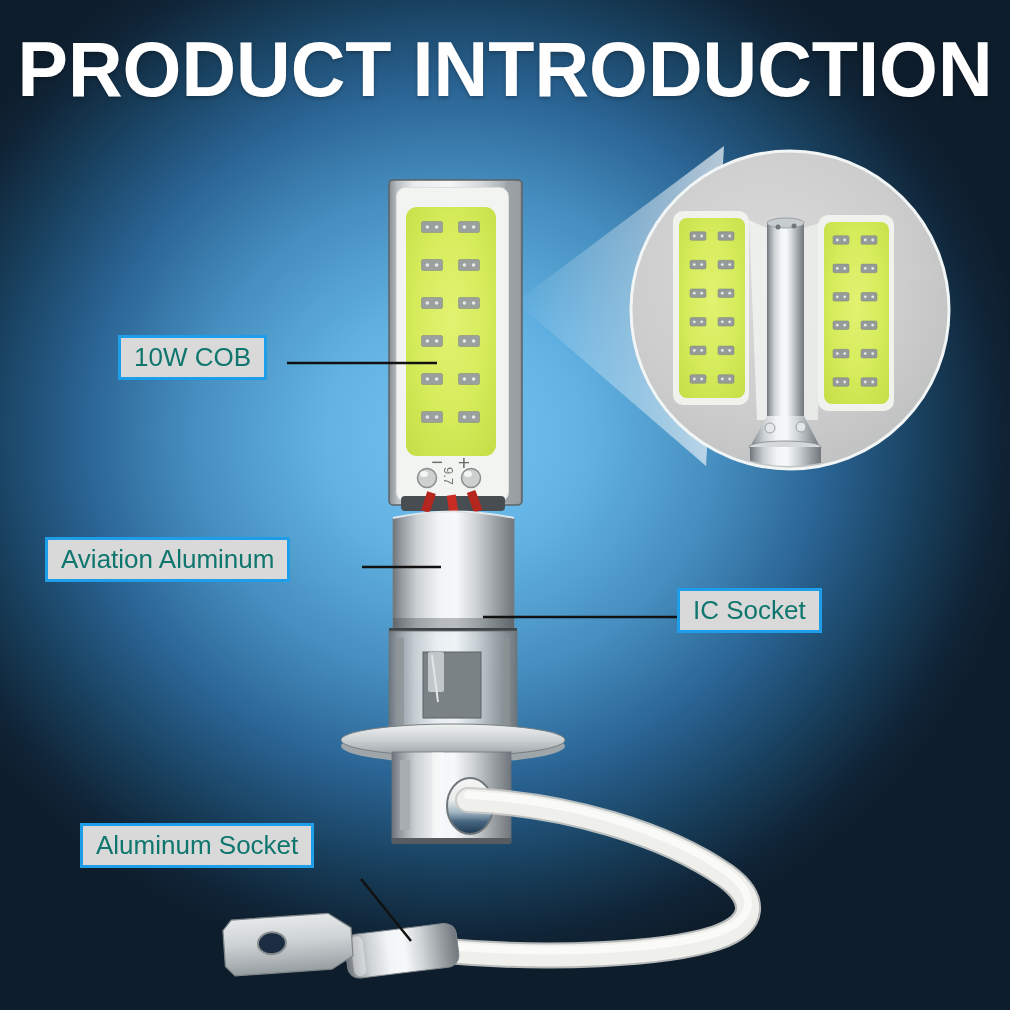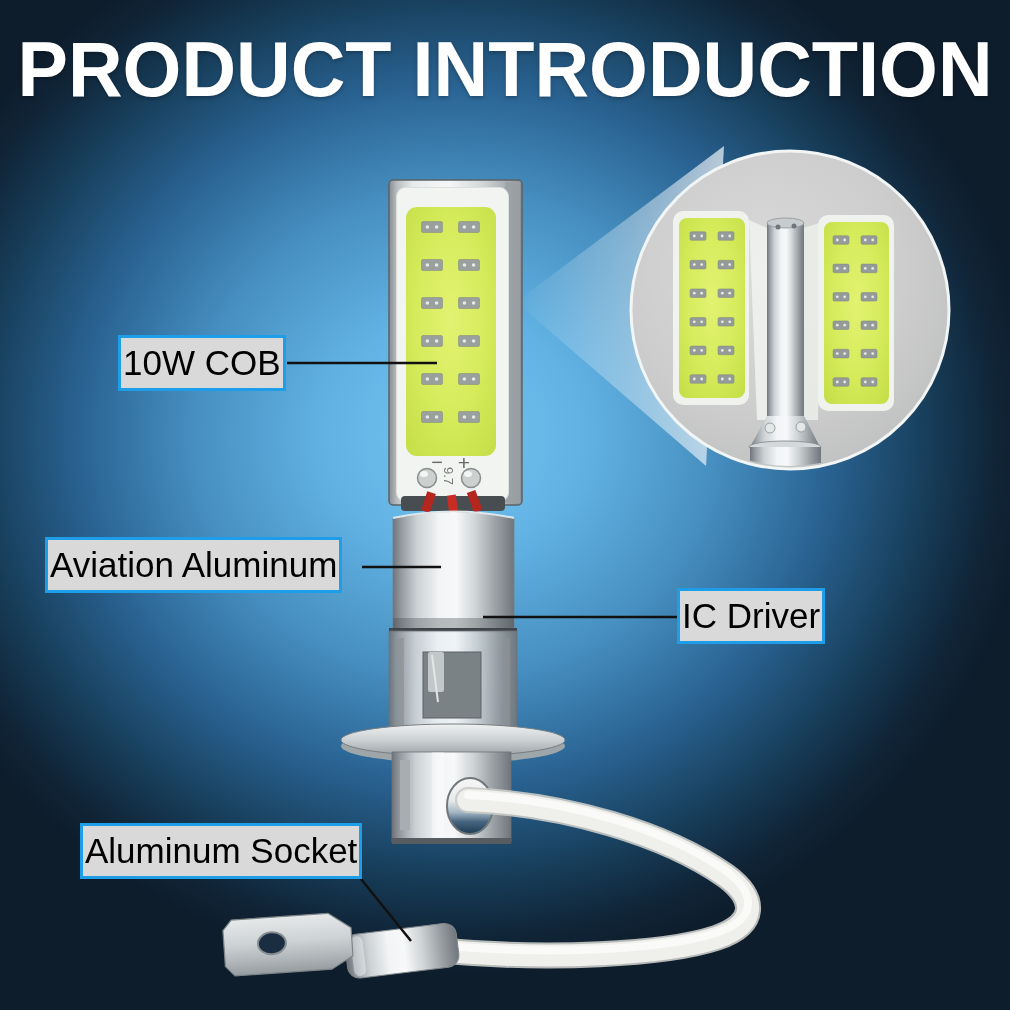--- a/index.html
+++ b/index.html
@@ -14,21 +14,21 @@
   .title{
     position:absolute;top:30px;left:0;width:100%;text-align:center;
     color:var(--title,#ffffff);font-size:78px;font-weight:bold;line-height:1;
     letter-spacing:0px;transform:scaleX(.97);transform-origin:center;
     text-shadow:0 2px 4px rgba(0,0,0,.25);white-space:nowrap;
   }
   svg.scene{position:absolute;left:0;top:0;}
   .callout{
     position:absolute;background:var(--label_bg,#d9d9d9);
     border:3px solid var(--accent,#1e9de8);
-    color:#000000;font-size:35px;line-height:1.25;padding:3px 2px;
+    color:#0f766e;font-size:26px;line-height:1.25;padding:3px 13px;
     white-space:nowrap;
   }
   .c-cob{left:118px;top:335px;}
   .c-alu{left:45px;top:537px;}
   .c-drv{left:677px;top:588px;}
   .c-soc{left:80px;top:823px;}
 </style>
 </head>
 <body>
 
@@ -314,15 +314,15 @@
       <line x1="362" y1="567" x2="441" y2="567"></line>
       <line x1="483" y1="617" x2="677" y2="617"></line>
       <line x1="361" y1="879" x2="411" y2="941"></line>
     </g>
   </svg>
 
   <div class="title">PRODUCT INTRODUCTION</div>
 
   <div class="callout c-cob">10W COB</div>
   <div class="callout c-alu">Aviation Aluminum</div>
-  <div class="callout c-drv">IC Driver</div>
+  <div class="callout c-drv">IC Socket</div>
   <div class="callout c-soc">Aluminum Socket</div>
 </div>
 
 </body></html>

